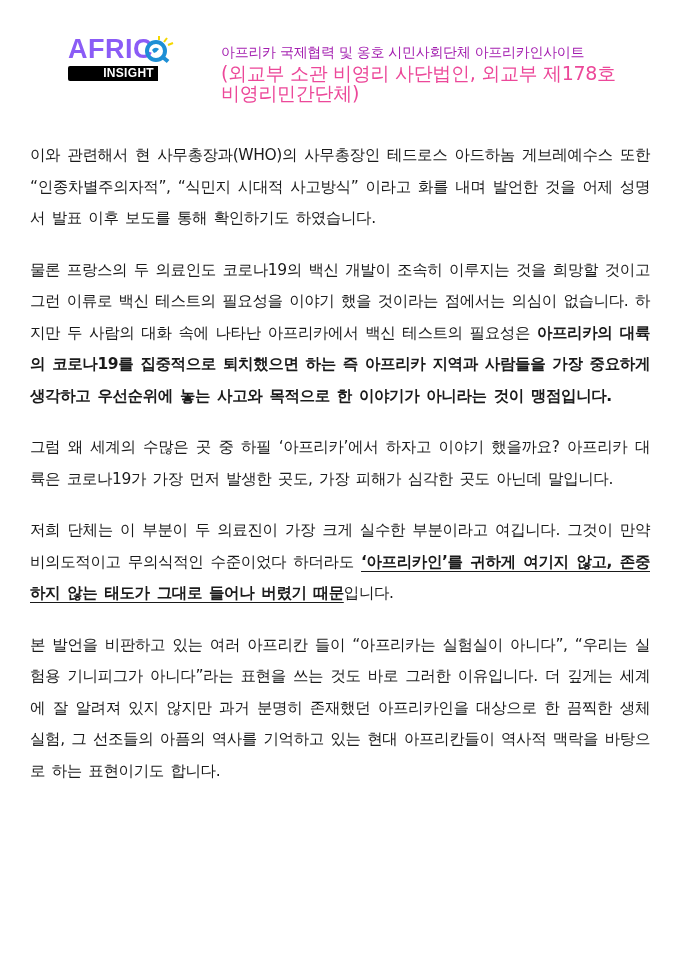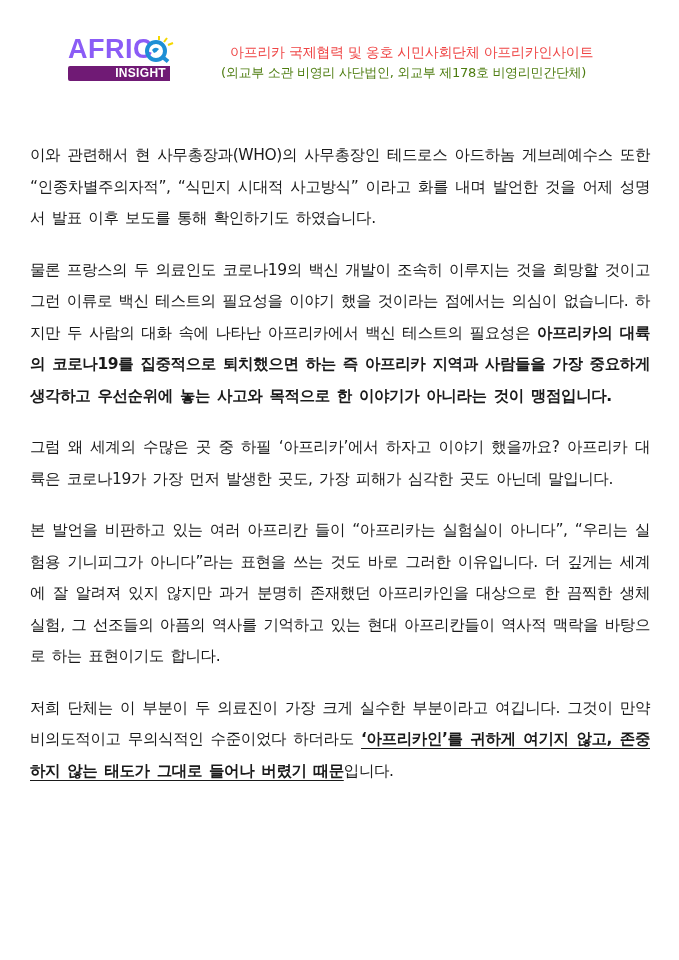--- a/index.html
+++ b/index.html
@@ -8,33 +8,33 @@
 
     .header { position: absolute; top: 34px; left: 68px; width: 560px; height: 52px; }
     .logo { position: absolute; left: 0; top: 0; width: 104px; height: 50px; }
     .logo-word {
       position: absolute; left: 0; top: 0;
       font-family: "Liberation Sans", sans-serif; font-weight: bold;
       font-size: 27px; letter-spacing: 0.5px; color: #8b5cf6; line-height: 30px;
     }
     .logo-bulb { position: absolute; left: 77px; top: 2px; width: 30px; height: 28px; }
     .logo-bar {
-      position: absolute; left: 0; top: 32px; width: 102px; height: 15px;
-      background: #701a75; border-radius: 2px 0 0 2px;
+      position: absolute; left: 0; top: 32px; width: 90px; height: 15px;
+      background: #000000; border-radius: 2px 0 0 2px;
     }
     .logo-insight {
       position: absolute; right: 4px; top: 0; color: #ffffff;
       font-family: "Liberation Sans", sans-serif; font-weight: bold;
       font-size: 12px; line-height: 15px; letter-spacing: 0.3px;
     }
     .org {
       position: absolute; left: 153px; top: 8px;
     }
-    .org-title { font-size: 14px; color: #ef4444; line-height: 20px; letter-spacing: -0.3px; margin-left: 9px; }
-    .org-sub { font-size: 13px; color: #4d7c0f; line-height: 20px; letter-spacing: -0.3px; margin-top: 1px; }
+    .org-title { font-size: 14px; color: #a21caf; line-height: 20px; letter-spacing: -0.3px; }
+    .org-sub { font-size: 19px; color: #ec4899; line-height: 20px; letter-spacing: -0.3px; margin-top: 1px; }
 
     .content { position: absolute; left: 30px; top: 140px; width: 620px; }
     .para {
       font-size: 15.5px; line-height: 31.5px; text-align: justify;
       letter-spacing: -0.4px; word-spacing: 2px; margin-bottom: 20px;
     }
     .para strong { font-weight: bold; }
     .para .ul { font-weight: bold; text-decoration: underline; text-underline-offset: 4px; }
   </style>
 </head>
@@ -58,15 +58,15 @@
   <div class="org">
     <div class="org-title">아프리카 국제협력 및 옹호 시민사회단체 아프리카인사이트</div>
     <div class="org-sub">(외교부 소관 비영리 사단법인, 외교부 제178호 비영리민간단체)</div>
   </div>
 </header>
 
 <main class="content">
   <p class="para">이와 관련해서 현 사무총장과(WHO)의 사무총장인 테드로스 아드하놈 게브레예수스 또한 “인종차별주의자적”, “식민지 시대적 사고방식” 이라고 화를 내며 발언한 것을 어제 성명서 발표 이후 보도를 통해 확인하기도 하였습니다.</p>
   <p class="para"><span>물론 프랑스의 두 의료인도 코로나19의 백신 개발이 조속히 이루지는 것을 희망할 것이고 그런 이류로 백신 테스트의 필요성을 이야기 했을 것이라는 점에서는 의심이 없습니다. 하지만 두 사람의 대화 속에 나타난 아프리카에서 백신 테스트의 필요성은 </span><strong>아프리카의 대륙의 코로나19를 집중적으로 퇴치했으면 하는 즉 아프리카 지역과 사람들을 가장 중요하게 생각하고 우선순위에 놓는 사고와 목적으로 한 이야기가 아니라는 것이 맹점입니다.</strong></p>
   <p class="para">그럼 왜 세계의 수많은 곳 중 하필 ‘아프리카’에서 하자고 이야기 했을까요? 아프리카 대륙은 코로나19가 가장 먼저 발생한 곳도, 가장 피해가 심각한 곳도 아닌데 말입니다.</p>
+  <p class="para"><span>저희 단체는 이 부분이 두 의료진이 가장 크게 실수한 부분이라고 여깁니다. 그것이 만약 비의도적이고 무의식적인 수준이었다 하더라도 </span><span class="ul">‘아프리카인’를 귀하게 여기지 않고, 존중하지 않는 태도가 그대로 들어나 버렸기 때문</span><span>입니다.</span></p>
   <p class="para">본 발언을 비판하고 있는 여러 아프리칸 들이 “아프리카는 실험실이 아니다”, “우리는 실험용 기니피그가 아니다”라는 표현을 쓰는 것도 바로 그러한 이유입니다. 더 깊게는 세계에 잘 알려져 있지 않지만 과거 분명히 존재했던 아프리카인을 대상으로 한 끔찍한 생체실험, 그 선조들의 아픔의 역사를 기억하고 있는 현대 아프리칸들이 역사적 맥락을 바탕으로 하는 표현이기도 합니다.</p>
-  <p class="para"><span>저희 단체는 이 부분이 두 의료진이 가장 크게 실수한 부분이라고 여깁니다. 그것이 만약 비의도적이고 무의식적인 수준이었다 하더라도 </span><span class="ul">‘아프리카인’를 귀하게 여기지 않고, 존중하지 않는 태도가 그대로 들어나 버렸기 때문</span><span>입니다.</span></p>
 </main>
 
 </body></html>

